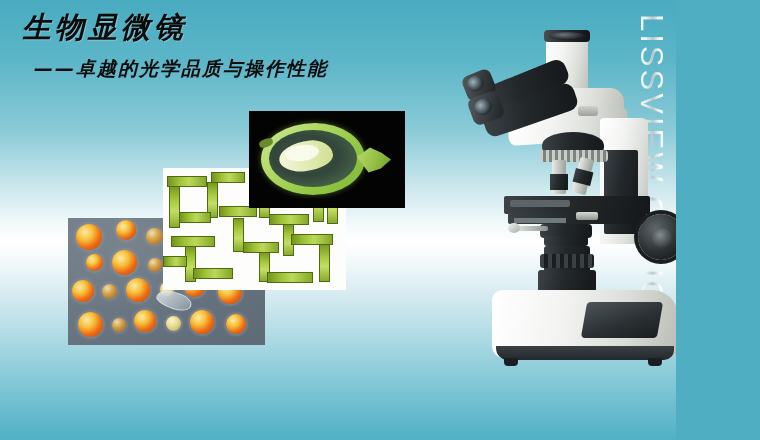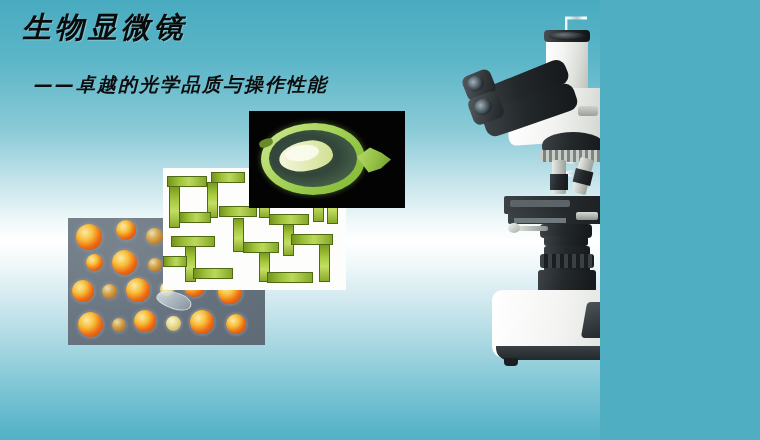--- a/index.html
+++ b/index.html
@@ -2,21 +2,21 @@
 <html><head>
 <meta charset="utf-8">
 <style>
   html,body{margin:0;padding:0;}
   body{
     width:760px;height:440px;overflow:hidden;
     font-family:"Liberation Sans",sans-serif;
     background:#4FAEC2;
   }
   #poster{
-    position:relative;width:600px;height:440px;overflow:hidden;
+    position:relative;width:676px;height:440px;overflow:hidden;
     background:linear-gradient(to bottom,
       #49abc0 0%,
       #5cb6c8 14%,
       #8ccbd8 30%,
       #c9e6ec 42%,
       #f3fafb 51%,
       #ffffff 55%,
       #f0f8fa 60%,
       #d2e9ef 68%,
       #a9d8e2 78%,
@@ -28,21 +28,21 @@
   
   #headline{position:absolute;left:0;top:0;width:470px;height:100px;}
   .cn-title{
     position:absolute;left:22px;top:8px;
     font-family:"DejaVu Sans","Liberation Sans",sans-serif;
     font-size:29px;font-weight:bold;font-style:italic;
     letter-spacing:4px;color:#0a0a0a;white-space:nowrap;
     text-shadow:1px 1px 0 rgba(255,255,255,.25);
   }
   .cn-sub{
-    position:absolute;left:34px;top:72px;
+    position:absolute;left:34px;top:56px;
     font-family:"DejaVu Sans","Liberation Sans",sans-serif;
     font-size:19px;font-weight:bold;font-style:italic;
     letter-spacing:2px;color:#0d0d0d;white-space:nowrap;
   }
 
   
   #brand{
     position:absolute;right:2px;top:14px;
     width:46px;height:400px;
     display:flex;align-items:flex-start;justify-content:center;

